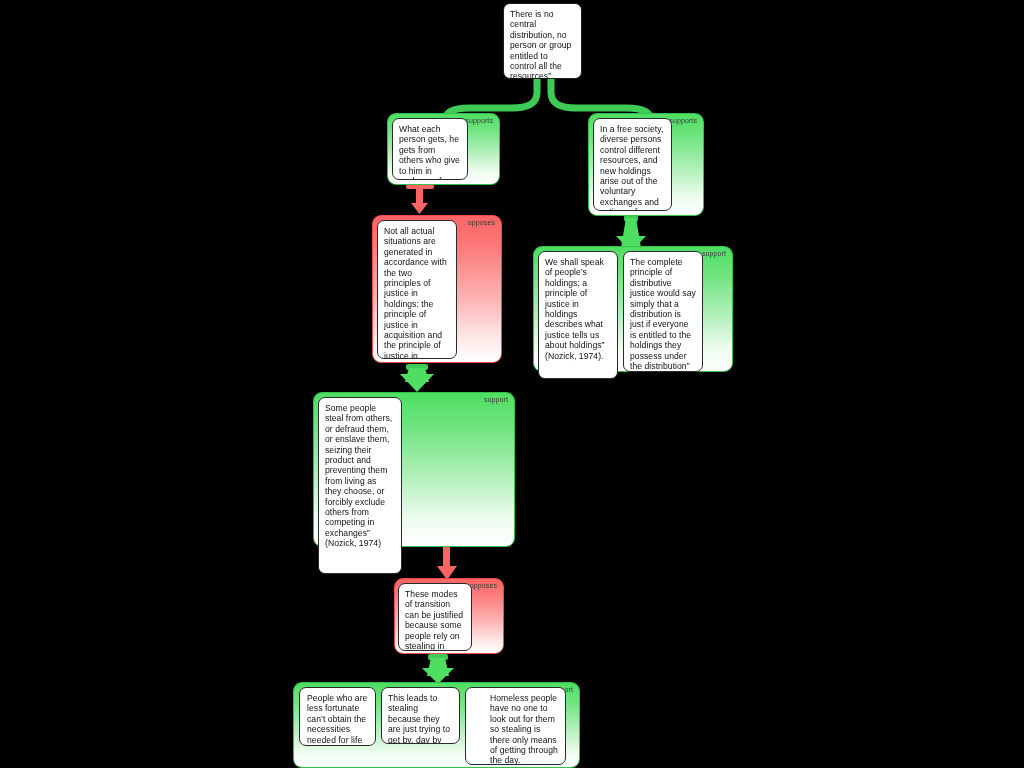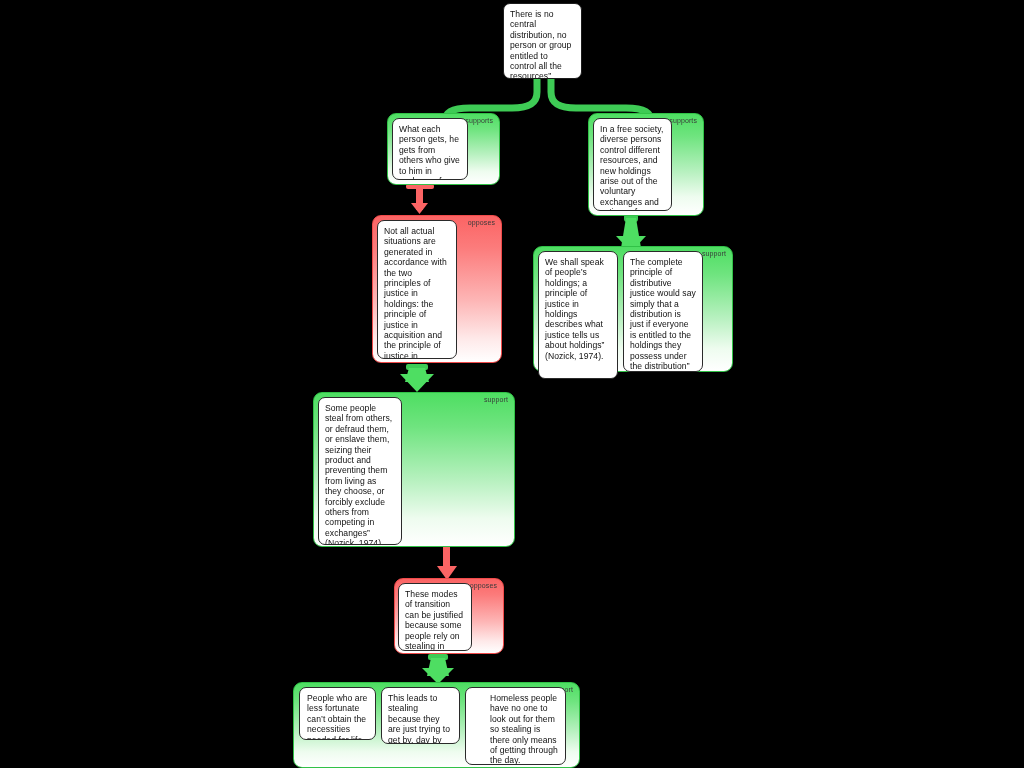--- a/index.html
+++ b/index.html
@@ -112,27 +112,27 @@
 
   <div class="panel support" style="left:533px;top:246px;width:200px;height:126px;">
     <span class="panel-label">support</span>
   </div>
   <div class="card" style="left:538px;top:251px;width:80px;height:128px;">We shall speak of people’s holdings; a principle of justice in holdings describes what justice tells us about holdings” (Nozick, 1974).</div>
   <div class="card" style="left:623px;top:251px;width:80px;height:121px;">The complete principle of distributive justice would say simply that a distribution is just if everyone is entitled to the holdings they possess under the distribution” (Nozick, 1974)</div>
 
   <div class="panel support" style="left:313px;top:392px;width:202px;height:155px;">
     <span class="panel-label">support</span>
   </div>
-  <div class="card" style="left:318px;top:397px;width:84px;height:148px;">Some people steal from others, or defraud them, or enslave them, seizing their product and preventing them from living as they choose, or forcibly exclude others from competing in exchanges” (Nozick, 1974)</div>
+  <div class="card" style="left:318px;top:397px;width:84px;height:177px;">Some people steal from others, or defraud them, or enslave them, seizing their product and preventing them from living as they choose, or forcibly exclude others from competing in exchanges” (Nozick, 1974)</div>
 
   <div class="panel oppose" style="left:394px;top:578px;width:110px;height:76px;">
     <span class="panel-label">opposes</span>
   </div>
   <div class="card" style="left:398px;top:583px;width:74px;height:68px;">These modes of transition can be justified because some people rely on stealing in order for survival</div>
 
   <div class="panel support" style="left:293px;top:682px;width:287px;height:86px;">
     <span class="panel-label">support</span>
   </div>
-  <div class="card" style="left:299px;top:687px;width:77px;height:53px;padding-left:7px;">People who are less fortunate can’t obtain the necessities needed for life</div>
+  <div class="card" style="left:299px;top:687px;width:77px;height:59px;padding-left:7px;">People who are less fortunate can’t obtain the necessities needed for life</div>
   <div class="card" style="left:381px;top:687px;width:79px;height:57px;">This leads to stealing because they are just trying to get by, day by day.</div>
   <div class="card" style="left:465px;top:687px;width:101px;height:78px;padding-left:24px;">Homeless people have no one to look out for them so stealing is there only means of getting through the day.</div>
 
 </div>
 
 </body></html>

